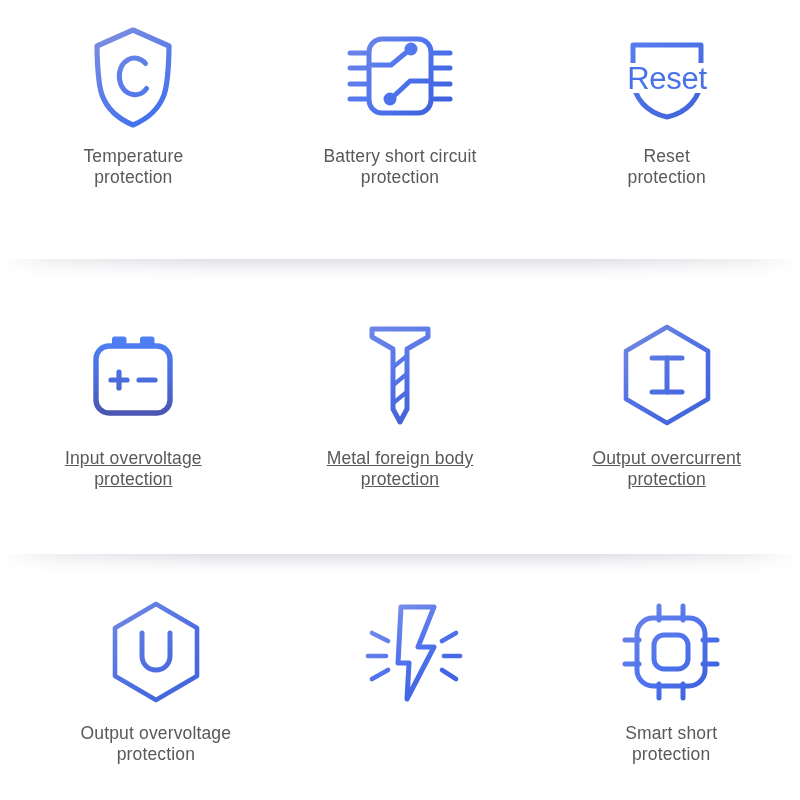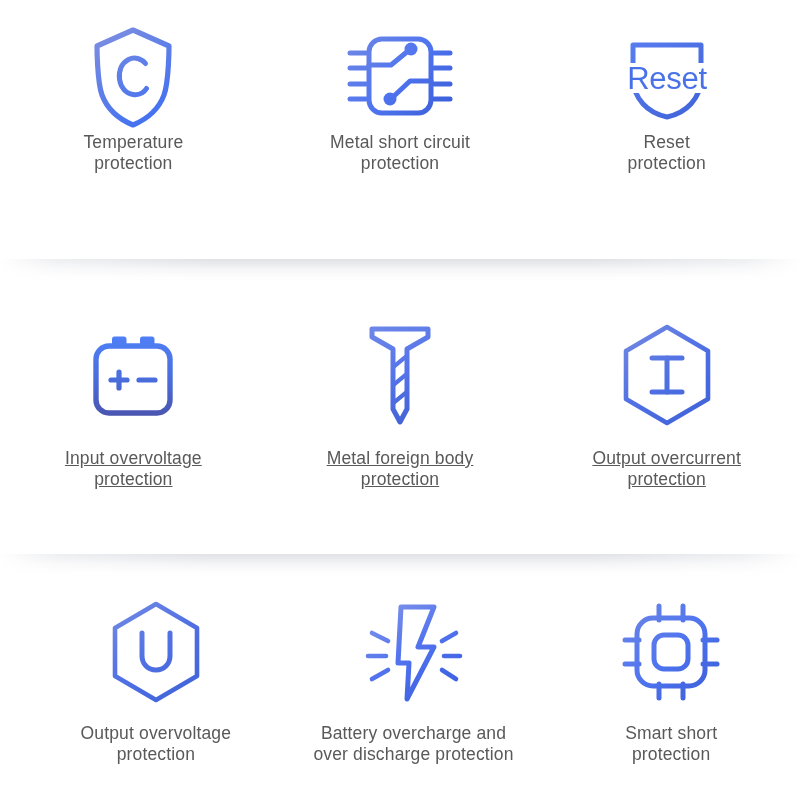--- a/index.html
+++ b/index.html
@@ -76,20 +76,21 @@
     width: 120px;
     height: 110px;
     display: flex;
     align-items: center;
     justify-content: center;
   }
 
   .icon-wrap svg { display: block; overflow: visible; }
 
   .feature-label {
+    margin-top: 14px;
     text-align: center;
     color: #595959;
     font-size: 17.5px;
     line-height: 21px;
     font-weight: 400;
     letter-spacing: 0.15px;
     white-space: pre-line;
     max-width: 250px;
   }
 
@@ -149,21 +150,21 @@
             <line x1="90" y1="53" x2="106" y2="53"></line>
             <line x1="90" y1="68" x2="106" y2="68"></line>
           </g>
           <rect x="25" y="8" width="62" height="74" rx="13" ry="13" stroke="url(#gChip1)" stroke-width="5" fill="none"></rect>
           <path d="M25 34 L47 34 L64 20" stroke="url(#gChip1)" stroke-width="5" stroke-linecap="round" stroke-linejoin="round" fill="none"></path>
           <circle cx="67" cy="18" r="6.5" fill="url(#gChip1)"></circle>
           <path d="M87 50 L66 50 L50 65" stroke="url(#gChip1)" stroke-width="5" stroke-linecap="round" stroke-linejoin="round" fill="none"></path>
           <circle cx="46" cy="68" r="6.5" fill="url(#gChip1)"></circle>
         </svg>
       </div>
-      <div class="feature-label">Metal short circuit
+      <div class="feature-label">Battery short circuit
 protection</div>
     </div>
 
     <div class="feature-cell">
       <div class="icon-wrap">
         <svg width="100" height="100" viewBox="0 0 100 100" fill="none">
           <defs>
             <linearGradient id="gShield2" x1="14" y1="10" x2="86" y2="92" gradientUnits="userSpaceOnUse">
               <stop offset="0" stop-color="#5a7ef0"></stop>
               <stop offset="1" stop-color="#3f63d8"></stop>
@@ -298,22 +299,20 @@
           <g stroke="url(#gBolt)" stroke-width="4.6" stroke-linecap="round">
             <line x1="14" y1="33" x2="30" y2="41"></line>
             <line x1="10" y1="56" x2="28" y2="56"></line>
             <line x1="14" y1="79" x2="30" y2="70"></line>
             <line x1="98" y1="33" x2="84" y2="41"></line>
             <line x1="102" y1="56" x2="86" y2="56"></line>
             <line x1="98" y1="79" x2="84" y2="70"></line>
           </g>
         </svg>
       </div>
-      <div class="feature-label">Battery overcharge and
-over discharge protection</div>
     </div>
 
     <div class="feature-cell">
       <div class="icon-wrap">
         <svg width="100" height="100" viewBox="0 0 100 100" fill="none">
           <defs>
             <linearGradient id="gCpu" x1="8" y1="6" x2="92" y2="94" gradientUnits="userSpaceOnUse">
               <stop offset="0" stop-color="#6b85e6"></stop>
               <stop offset="0.5" stop-color="#4f74ef"></stop>
               <stop offset="1" stop-color="#3a5fd8"></stop>

